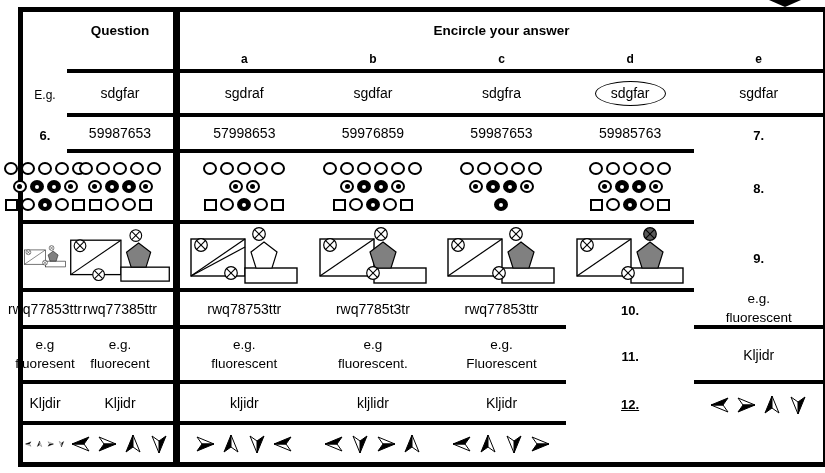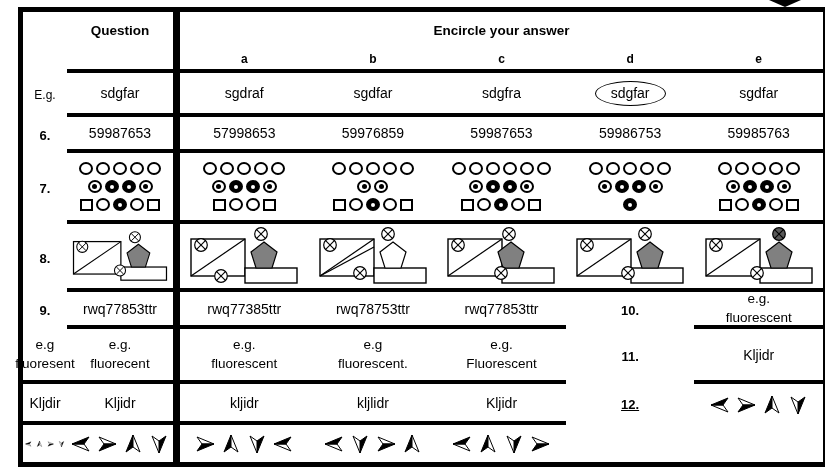--- a/index.html
+++ b/index.html
@@ -87,21 +87,20 @@
         <span>sdgfar</span>
       </span>
     </div>
     <div class="cell">sgdfar</div>
 
     <div class="cell num">6.</div>
     <div class="cell">59987653</div>
     <div class="cell">57998653</div>
     <div class="cell">59976859</div>
     <div class="cell">59987653</div>
-    <div class="cell">59986753</div>
     <div class="cell">59985763</div>
 
     <div class="cell num">7.</div>
     <div class="cell dots">
         <div class="dotrow">
           <span class="tk tkO"></span>
           <span class="tk tkO"></span>
           <span class="tk tkO"></span>
           <span class="tk tkO"></span>
           <span class="tk tkO"></span>
@@ -363,20 +362,21 @@
             <line x1="72.9" y1="3.9000000000000004" x2="81.1" y2="12.1" stroke="#000" stroke-width="1.1"></line>
             <line x1="72.9" y1="12.1" x2="81.1" y2="3.9000000000000004" stroke="#000" stroke-width="1.1"></line>
           </g>
         </svg>
       </div>
 
     <div class="cell num">9.</div>
     <div class="cell">rwq77853ttr</div>
     <div class="cell">rwq77385ttr</div>
     <div class="cell">rwq78753ttr</div>
+    <div class="cell">rwq7785t3tr</div>
     <div class="cell">rwq77853ttr</div>
 
     <div class="cell num">10.</div>
     <div class="cell two">
       <span>e.g.</span>
       <span>fluorescent</span>
     </div>
     <div class="cell two">
       <span>e.g</span>
       <span>fluoresent</span>

